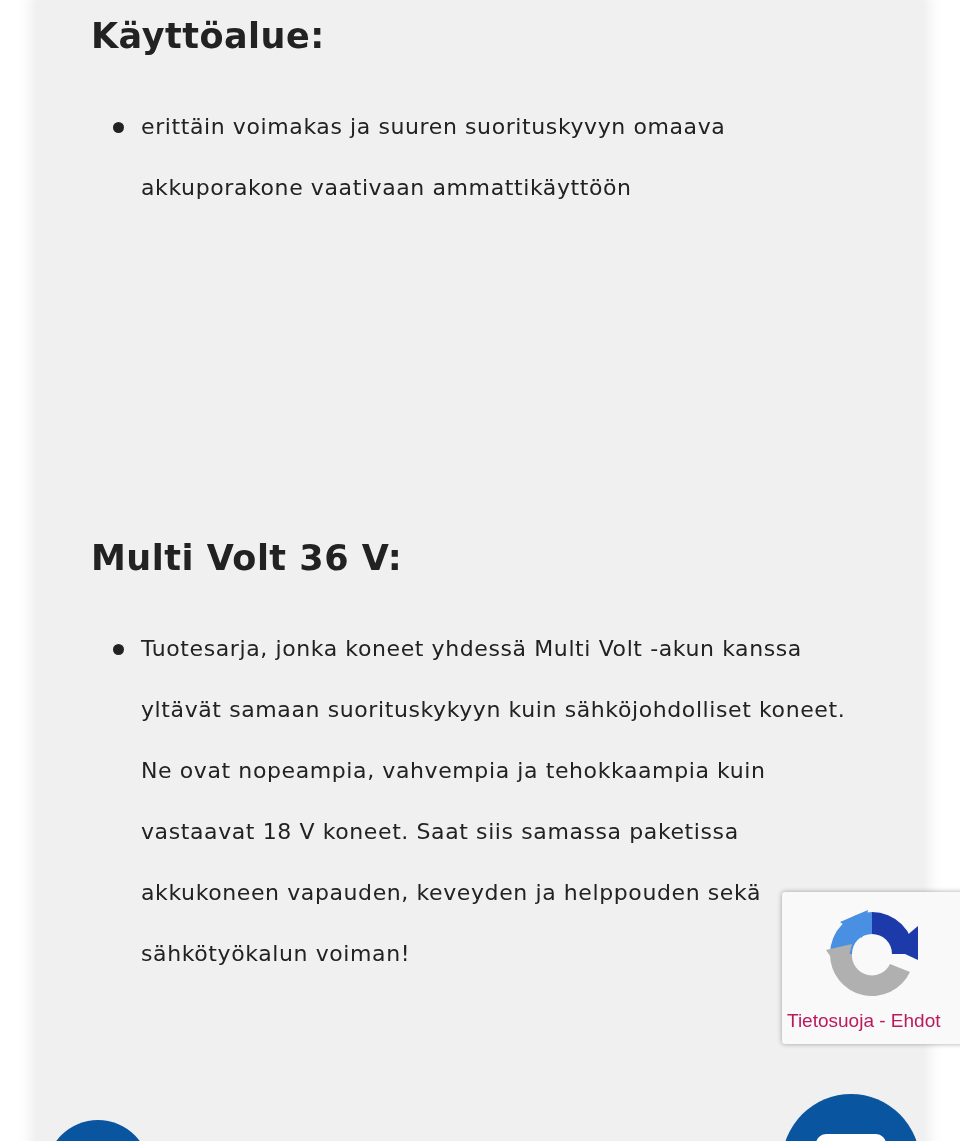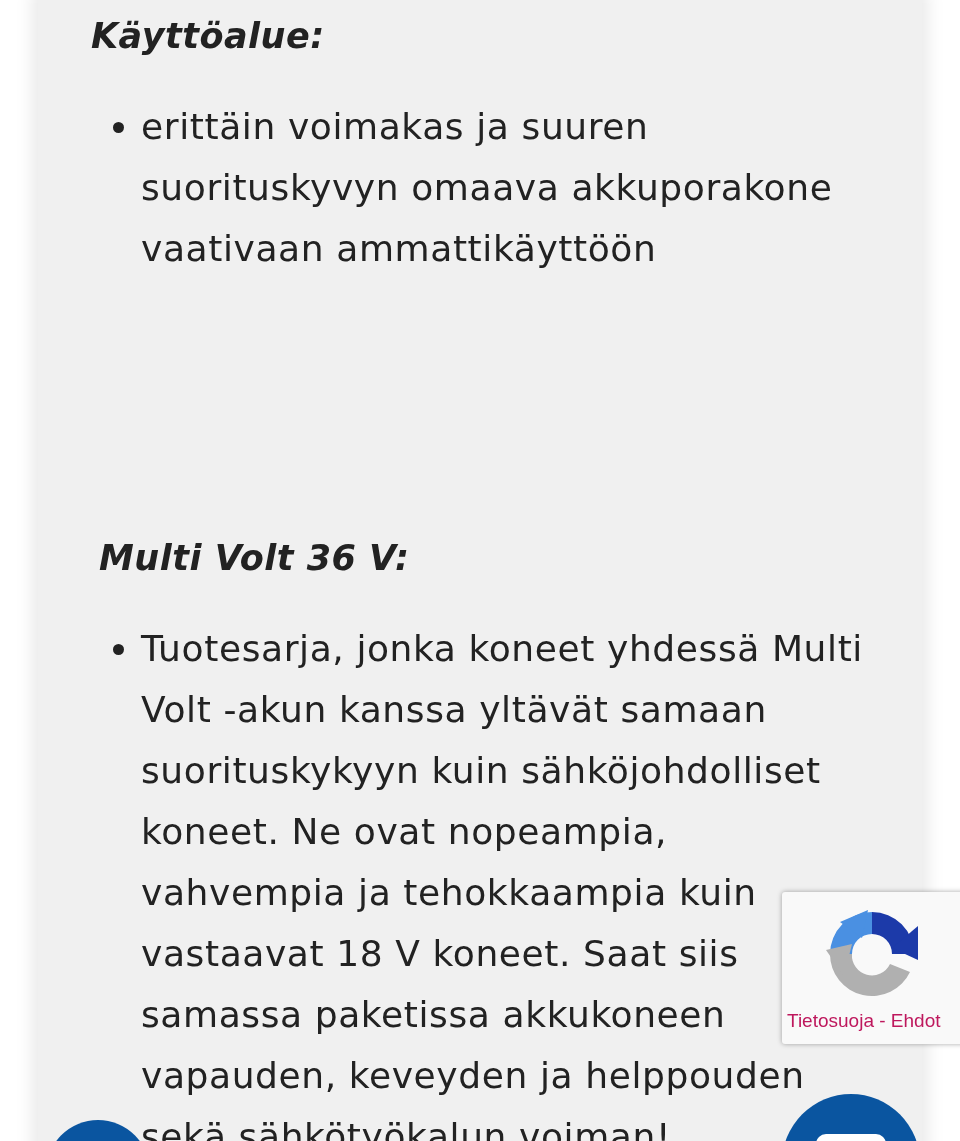--- a/index.html
+++ b/index.html
@@ -33,38 +33,37 @@
       top: 0;
       width: 780px;
     }
     h2 {
       margin: 0;
       font-weight: bold;
       font-size: 35px;
       letter-spacing: 0.5px;
       color: #222;
       line-height: 48px;
-      font-style: italic;
     }
     .h-usage { position: absolute; top: 12px; left: 0; }
-    .h-multivolt { position: absolute; top: 534px; left: 8px; }
+    .h-multivolt { position: absolute; top: 534px; left: 0; }
     ul {
       margin: 0;
       padding: 0;
       list-style: none;
       position: absolute;
       left: 0;
       width: 780px;
     }
     .list-usage { top: 96px; }
     .list-multivolt { top: 618px; }
     li {
       position: relative;
       padding-left: 50px;
-      font-size: 36px;
+      font-size: 22px;
       line-height: 61px;
       letter-spacing: 0.6px;
       color: #222;
       margin-bottom: 22px;
       width: 730px;
     }
     li .bullet {
       position: absolute;
       left: 22px;
       top: 26px;

